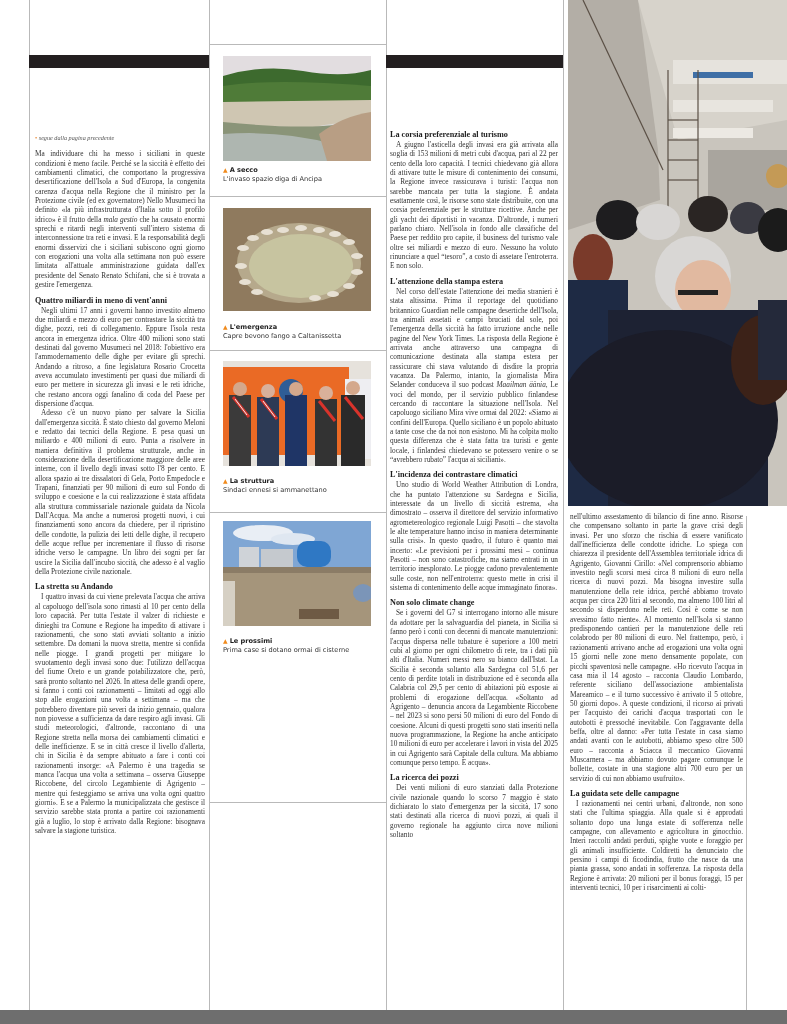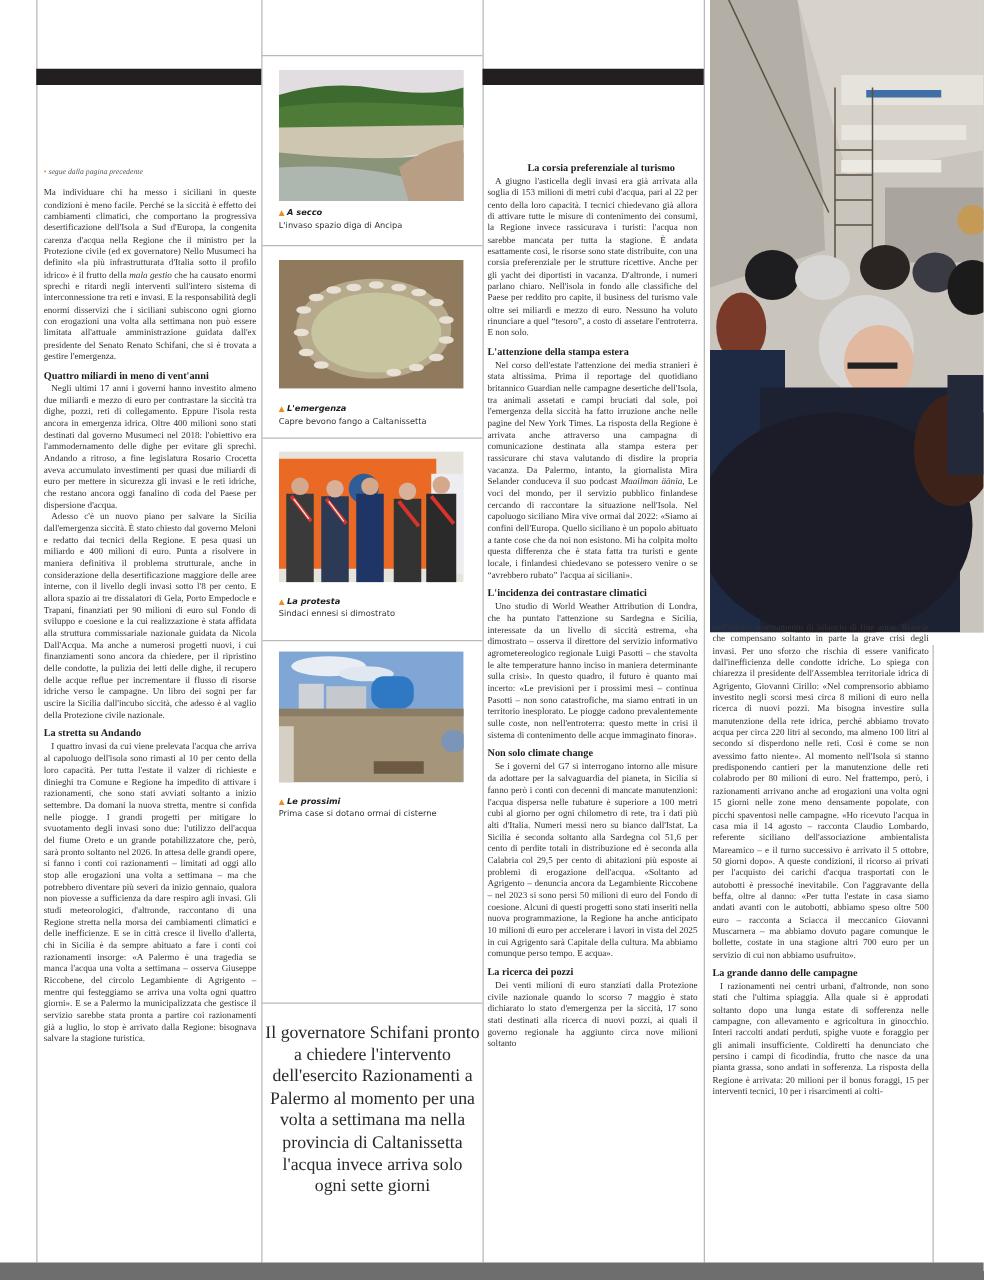--- a/index.html
+++ b/index.html
@@ -16,27 +16,27 @@
   .col { position: absolute; font-family: "Liberation Serif", serif; font-size: 7.3px; line-height: 9.35px; color: #333; text-align: justify; hyphens: manual; }
   .col p { text-indent: 6px; }
   .col p.noindent { text-indent: 0; }
   .col h3 { font-family: "Liberation Serif", serif; font-weight: bold; font-size: 8.2px; line-height: 10px; color: #1e1e1e; margin-top: 6px; text-indent: 0; }
   .col .segue { font-family: "Liberation Serif", serif; font-style: italic; font-size: 6.2px; color: #555; margin-bottom: 7px; }
   .col .segue .dot { color: #e8822a; font-style: normal; }
   .col em { }
 
   #col1 { left: 35px; top: 133px; width: 170px; }
   #col3 { left: 390px; top: 130px; width: 168px; }
-  #col4 { left: 570px; top: 497px; width: 173px; }
+  #col4 { left: 570px; top: 512px; width: 173px; }
 
   
   .card { position: absolute; left: 210px; width: 176px; border-top: 1px solid #b9b9b9; }
   .photo { position: absolute; left: 13px; width: 148px; height: 105px; overflow: hidden; }
   .caption { position: absolute; left: 13px; font-family: "DejaVu Sans", sans-serif; font-size: 6.6px; line-height: 8.6px; color: #333; }
-  .caption .title { font-weight: bold; color: #1e1e1e; font-style: italic; }
+  .caption .title { font-weight: bold; color: #1e1e1e; }
   .caption .tri { color: #f08a1c; font-size: 6px; margin-right: 2px; }
 
   .pullquote { position: absolute; left: 212px; top: 818px; width: 172px; text-align: center; font-family: "Liberation Serif", serif; font-size: 14.2px; line-height: 17.6px; color: #2a2a2a; }
 
   
   #right-photo { position: absolute; left: 568px; top: 0; width: 219px; height: 506px; overflow: hidden; background: #b8b6b0; }
 </style>
 </head>
 <body>
 
@@ -135,22 +135,22 @@
           <path d="M10 36 L26 56" stroke="#d9332b"></path>
             <path d="M38 38 L54 58" stroke="#d9332b"></path>
           <path d="M96 40 L112 60" stroke="#d9332b"></path>
             <path d="M122 36 L140 58" stroke="#d9332b"></path>
           <path d="M12 38 L24 54" stroke="#f0f0f0" stroke-width="1"></path>
             <path d="M40 40 L52 56" stroke="#f0f0f0" stroke-width="1"></path>
         </g>
       </svg>
     </div>
     <div class="caption" style="top:126px;">
-      <div><span class="tri">▲</span><span class="title">La protesta</span></div>
-      <div>Sindaci ennesi si dimostrato</div>
+      <div><span class="tri">▲</span><span class="title">La struttura</span></div>
+      <div>Sindaci ennesi si ammanettano</div>
     </div>
   </div>
 
   <div class="card" style="top:512px;height:145px;">
     <div class="photo" style="top:8px;">
       <svg width="148" height="105" viewBox="0 0 148 105">
         <rect width="148" height="105" fill="#7fa6d4"></rect>
         <ellipse cx="40" cy="12" rx="30" ry="8" fill="#e9eef5"></ellipse>
         <ellipse cx="70" cy="18" rx="22" ry="6" fill="#dfe7f1"></ellipse>
         <rect x="16" y="26" width="20" height="22" fill="#cfd3d8"></rect>
@@ -163,24 +163,23 @@
         <rect x="76" y="88" width="40" height="10" fill="#6e5a44"></rect>
       </svg>
     </div>
     <div class="caption" style="top:124px;">
       <div><span class="tri">▲</span><span class="title">Le prossimi</span></div>
       <div>Prima case si dotano ormai di cisterne</div>
     </div>
   </div>
 
   <div style="position:absolute;left:209px;top:802px;width:177px;height:1px;background:#b9b9b9;"></div>
-  <div class="pullquote">Il governatore Schifani pronto a chiedere l'intervento dell'esercito Razionamenti a Palermo al momento per una volta a settimana ma nella provincia di Caltanissetta l'acqua invece arriva solo ogni sette giorni</div>
 
   <div class="col" id="col3">
-    <h3 style="margin-top:0;margin-left:32px;">La corsia preferenziale al turismo</h3>
+    <h3 style="margin-top:0;">La corsia preferenziale al turismo</h3>
     <p>A giugno l'asticella degli invasi era già arrivata alla soglia di 153 milioni di metri cubi d'acqua, pari al 22 per cento della loro capacità. I tecnici chiedevano già allora di attivare tutte le misure di contenimento dei consumi, la Regione invece rassicurava i turisti: l'acqua non sarebbe mancata per tutta la stagione. È andata esattamente così, le risorse sono state distribuite, con una corsia preferenziale per le strutture ricettive. Anche per gli yacht dei diportisti in vacanza. D'altronde, i numeri parlano chiaro. Nell'isola in fondo alle classifiche del Paese per reddito pro capite, il business del turismo vale oltre sei miliardi e mezzo di euro. Nessuno ha voluto rinunciare a quel “tesoro”, a costo di assetare l'entroterra. E non solo.</p>
     <h3>L'attenzione della stampa estera</h3>
     <p><span>Nel corso dell'estate l'attenzione dei media stranieri è stata altissima. Prima il reportage del quotidiano britannico Guardian nelle campagne desertiche dell'Isola, tra animali assetati e campi bruciati dal sole, poi l'emergenza della siccità ha fatto irruzione anche nelle pagine del New York Times. La risposta della Regione è arrivata anche attraverso una campagna di comunicazione destinata alla stampa estera per rassicurare chi stava valutando di disdire la propria vacanza. Da Palermo, intanto, la giornalista Mira Selander conduceva il suo podcast </span><em>Maailman äänia</em><span>, Le voci del mondo, per il servizio pubblico finlandese cercando di raccontare la situazione nell'Isola. Nel capoluogo siciliano Mira vive ormai dal 2022: «Siamo ai confini dell'Europa. Quello siciliano è un popolo abituato a tante cose che da noi non esistono. Mi ha colpita molto questa differenza che è stata fatta tra turisti e gente locale, i finlandesi chiedevano se potessero venire o se “avrebbero rubato” l'acqua ai siciliani».</span></p>
     <h3>L'incidenza dei contrastare climatici</h3>
     <p>Uno studio di World Weather Attribution di Londra, che ha puntato l'attenzione su Sardegna e Sicilia, interessate da un livello di siccità estrema, «ha dimostrato – osserva il direttore del servizio informativo agrometereologico regionale Luigi Pasotti – che stavolta le alte temperature hanno inciso in maniera determinante sulla crisi». In questo quadro, il futuro è quanto mai incerto: «Le previsioni per i prossimi mesi – continua Pasotti – non sono catastrofiche, ma siamo entrati in un territorio inesplorato. Le piogge cadono prevalentemente sulle coste, non nell'entroterra: questo mette in crisi il sistema di contenimento delle acque immaginato finora».</p>
     <h3>Non solo climate change</h3>
     <p>Se i governi del G7 si interrogano intorno alle misure da adottare per la salvaguardia del pianeta, in Sicilia si fanno però i conti con decenni di mancate manutenzioni: l'acqua dispersa nelle tubature è superiore a 100 metri cubi al giorno per ogni chilometro di rete, tra i dati più alti d'Italia. Numeri messi nero su bianco dall'Istat. La Sicilia è seconda soltanto alla Sardegna col 51,6 per cento di perdite totali in distribuzione ed è seconda alla Calabria col 29,5 per cento di abitazioni più esposte ai problemi di erogazione dell'acqua. «Soltanto ad Agrigento – denuncia ancora da Legambiente Riccobene – nel 2023 si sono persi 50 milioni di euro del Fondo di coesione. Alcuni di questi progetti sono stati inseriti nella nuova programmazione, la Regione ha anche anticipato 10 milioni di euro per accelerare i lavori in vista del 2025 in cui Agrigento sarà Capitale della cultura. Ma abbiamo comunque perso tempo. E acqua».</p>
     <h3>La ricerca dei pozzi</h3>
     <p>Dei venti milioni di euro stanziati dalla Protezione civile nazionale quando lo scorso 7 maggio è stato dichiarato lo stato d'emergenza per la siccità, 17 sono stati destinati alla ricerca di nuovi pozzi, ai quali il governo regionale ha aggiunto circa nove milioni soltanto</p>
   </div>
@@ -218,19 +217,19 @@
       <rect x="110" y="290" width="40" height="5" fill="#222"></rect>
       <rect x="40" y="310" width="160" height="196" fill="#1d2233"></rect>
       <ellipse cx="100" cy="420" rx="110" ry="90" fill="#1b1c28"></ellipse>
       <ellipse cx="195" cy="360" rx="32" ry="45" fill="#3c2218"></ellipse>
       <rect x="190" y="300" width="29" height="80" fill="#24293a"></rect>
     </svg>
   </div>
 
   <div class="col" id="col4">
     <p class="noindent">nell'ultimo assestamento di bilancio di fine anno. Risorse che compensano soltanto in parte la grave crisi degli invasi. Per uno sforzo che rischia di essere vanificato dall'inefficienza delle condotte idriche. Lo spiega con chiarezza il presidente dell'Assemblea territoriale idrica di Agrigento, Giovanni Cirillo: «Nel comprensorio abbiamo investito negli scorsi mesi circa 8 milioni di euro nella ricerca di nuovi pozzi. Ma bisogna investire sulla manutenzione della rete idrica, perché abbiamo trovato acqua per circa 220 litri al secondo, ma almeno 100 litri al secondo si disperdono nelle reti. Così è come se non avessimo fatto niente». Al momento nell'Isola si stanno predisponendo cantieri per la manutenzione delle reti colabrodo per 80 milioni di euro. Nel frattempo, però, i razionamenti arrivano anche ad erogazioni una volta ogni 15 giorni nelle zone meno densamente popolate, con picchi spaventosi nelle campagne. «Ho ricevuto l'acqua in casa mia il 14 agosto – racconta Claudio Lombardo, referente siciliano dell'associazione ambientalista Mareamico – e il turno successivo è arrivato il 5 ottobre, 50 giorni dopo». A queste condizioni, il ricorso ai privati per l'acquisto dei carichi d'acqua trasportati con le autobotti è pressoché inevitabile. Con l'aggravante della beffa, oltre al danno: «Per tutta l'estate in casa siamo andati avanti con le autobotti, abbiamo speso oltre 500 euro – racconta a Sciacca il meccanico Giovanni Muscarnera – ma abbiamo dovuto pagare comunque le bollette, costate in una stagione altri 700 euro per un servizio di cui non abbiamo usufruito».</p>
-    <h3>La grande danno delle campagne</h3>
+    <h3>La guidata sete delle campagne</h3>
     <p>I razionamenti nei centri urbani, d'altronde, non sono stati che l'ultima spiaggia. Alla quale si è approdati soltanto dopo una lunga estate di sofferenza nelle campagne, con allevamento e agricoltura in ginocchio. Interi raccolti andati perduti, spighe vuote e foraggio per gli animali insufficiente. Coldiretti ha denunciato che persino i campi di ficodindia, frutto che nasce da una pianta grassa, sono andati in sofferenza. La risposta della Regione è arrivata: 20 milioni per il bonus foraggi, 15 per interventi tecnici, 10 per i risarcimenti ai colti-</p>
   </div>
   <div class="vline" style="left:746px;top:516px;height:494px;"></div>
 </div>
 
 <div class="bottom-bar"></div>
 
 </body></html>

